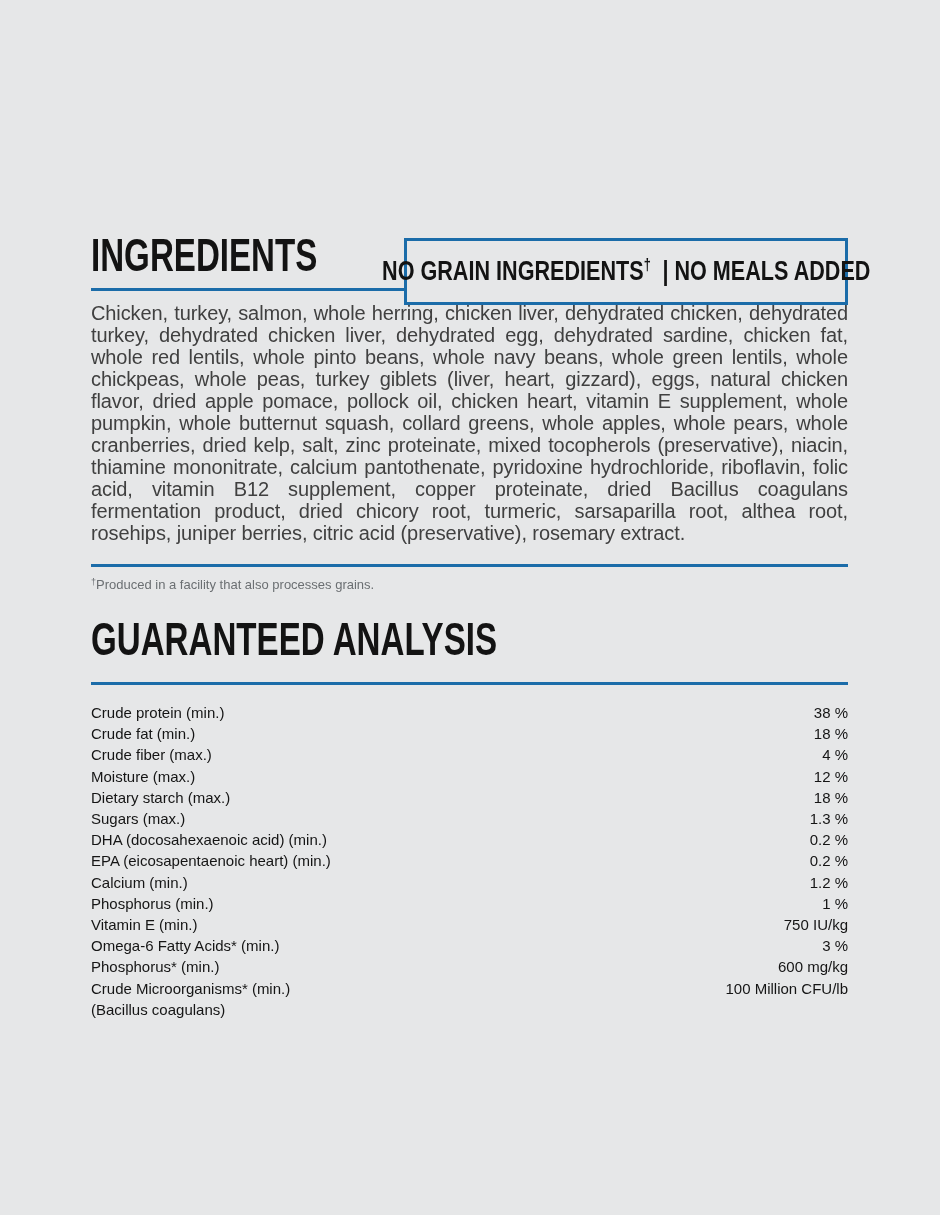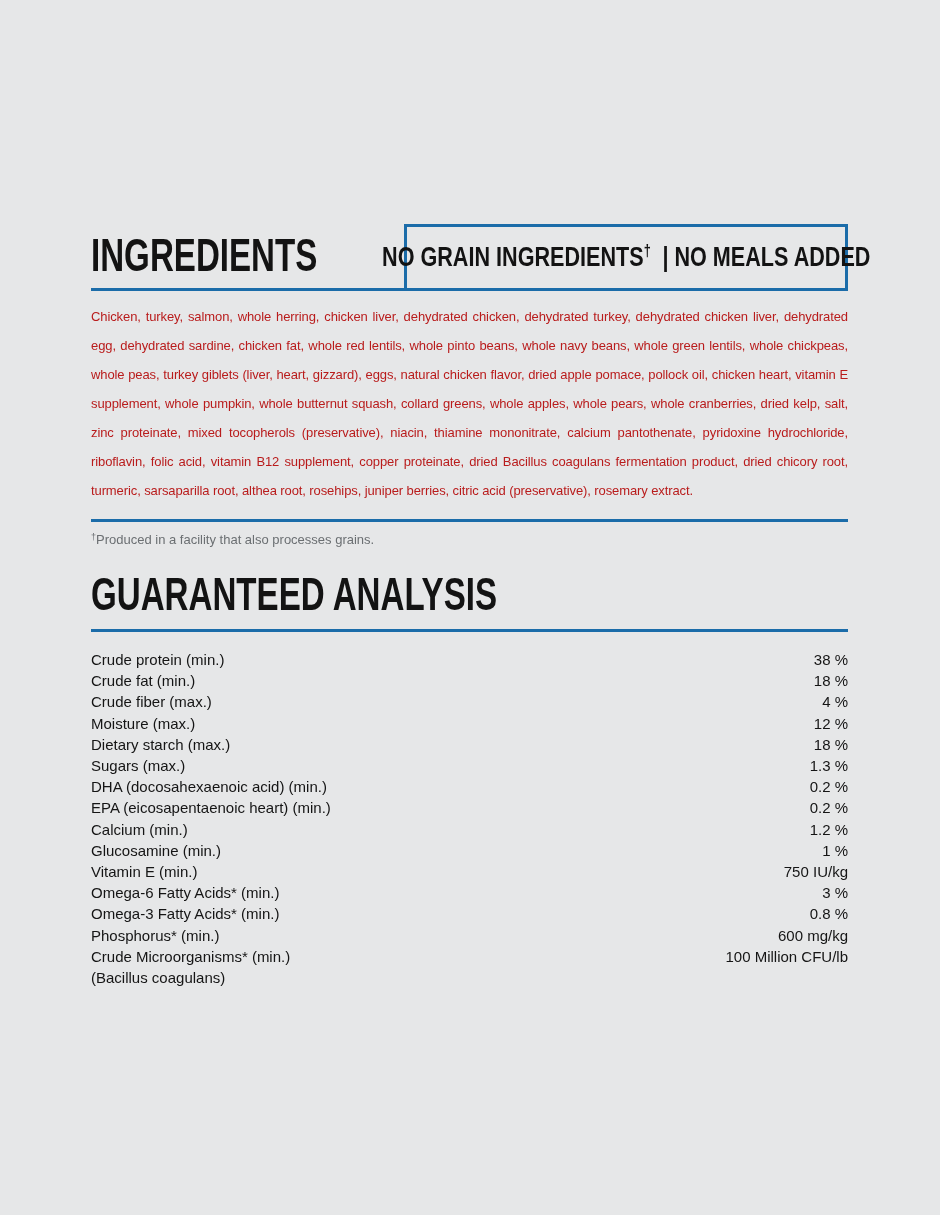--- a/index.html
+++ b/index.html
@@ -34,21 +34,21 @@
     font-weight: bold;
     letter-spacing: 0px;
     transform: scaleX(0.72);
     transform-origin: left bottom;
     white-space: nowrap;
     color: #131313;
   }
   .badge-box {
     position: absolute;
     right: 0;
-    top: 0;
+    top: 14px;
     width: 444px;
     height: 67px;
     box-sizing: border-box;
     border: 3px solid #1b6ca9;
     background: #e6e7e8;
     display: flex;
     align-items: center;
     justify-content: center;
   }
   .badge-text {
@@ -60,43 +60,43 @@
     color: #131313;
   }
   .badge-text sup {
     font-size: 16px;
     vertical-align: 10px;
   }
   .badge-sep { margin-left: 7px; }
   
   .ing-body {
     margin-top: 11px;
-    font-size: 13px;
-    line-height: 29px;
+    font-size: 20px;
+    line-height: 22px;
     letter-spacing: -0.1px;
     text-align: justify;
-    color: #b91c1c;
+    color: #404040;
   }
   .rule {
     margin-top: 14px;
     border: 0;
     border-top: 3px solid #1b6ca9;
   }
   .footnote {
     margin-top: 10px;
     font-size: 13px;
     color: #6b6f72;
     letter-spacing: 0px;
   }
   .footnote sup { font-size: 9px; vertical-align: 4px; }
   
   .ga-header {
     margin-top: 20px;
     border-bottom: 3px solid #1b6ca9;
-    padding-bottom: 8px;
+    padding-bottom: 16px;
   }
   .ga-title {
     margin: 0;
     font-size: 46px;
     font-weight: bold;
     transform: scaleX(0.72);
     transform-origin: left bottom;
     white-space: nowrap;
     color: #131313;
   }
@@ -170,36 +170,32 @@
       </div>
       <div class="ga-row">
         <span class="ga-label">EPA (eicosapentaenoic heart) (min.)</span>
         <span class="ga-value">0.2 %</span>
       </div>
       <div class="ga-row">
         <span class="ga-label">Calcium (min.)</span>
         <span class="ga-value">1.2 %</span>
       </div>
       <div class="ga-row">
-        <span class="ga-label">Glucosamine (min.)</span>
+        <span class="ga-label">Phosphorus (min.)</span>
         <span class="ga-value">1 %</span>
       </div>
       <div class="ga-row">
         <span class="ga-label">Vitamin E (min.)</span>
         <span class="ga-value">750 IU/kg</span>
       </div>
       <div class="ga-row">
         <span class="ga-label">Omega-6 Fatty Acids* (min.)</span>
         <span class="ga-value">3 %</span>
       </div>
       <div class="ga-row">
-        <span class="ga-label">Omega-3 Fatty Acids* (min.)</span>
-        <span class="ga-value">0.8 %</span>
-      </div>
-      <div class="ga-row">
         <span class="ga-label">Phosphorus* (min.)</span>
         <span class="ga-value">600 mg/kg</span>
       </div>
       <div class="ga-row">
         <span class="ga-label">Crude Microorganisms* (min.)</span>
         <span class="ga-value">100 Million CFU/lb</span>
       </div>
       <div class="ga-row">
         <span class="ga-label">(Bacillus coagulans)</span>
         <span class="ga-value"></span>

